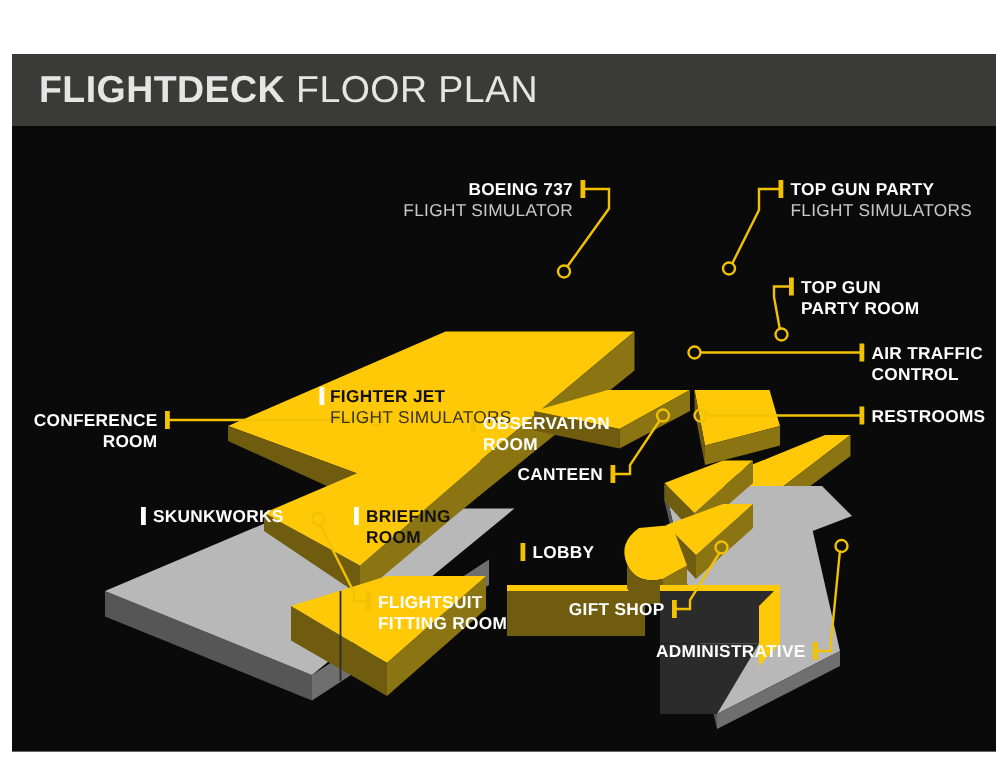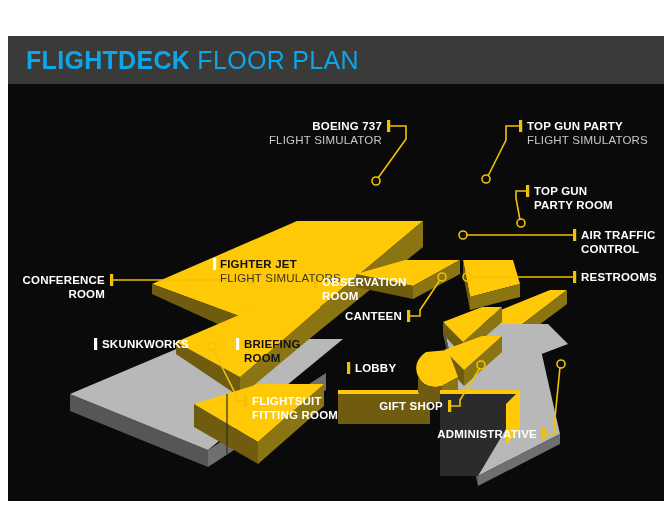--- a/index.html
+++ b/index.html
@@ -30,21 +30,21 @@
     width: 656px;
     height: 48px;
     background: #3a3a38;
     display: flex;
     align-items: center;
   }
   #header-title {
     margin-left: 18px;
     font-size: 25px;
     letter-spacing: 0.3px;
-    color: #0ea5e9;
+    color: #e5e5e5;
     white-space: nowrap;
   }
   #header-title .strong {
     font-weight: bold;
   }
   #header-title .light {
     font-weight: normal;
   }
   #plan-svg {
     position: absolute;

